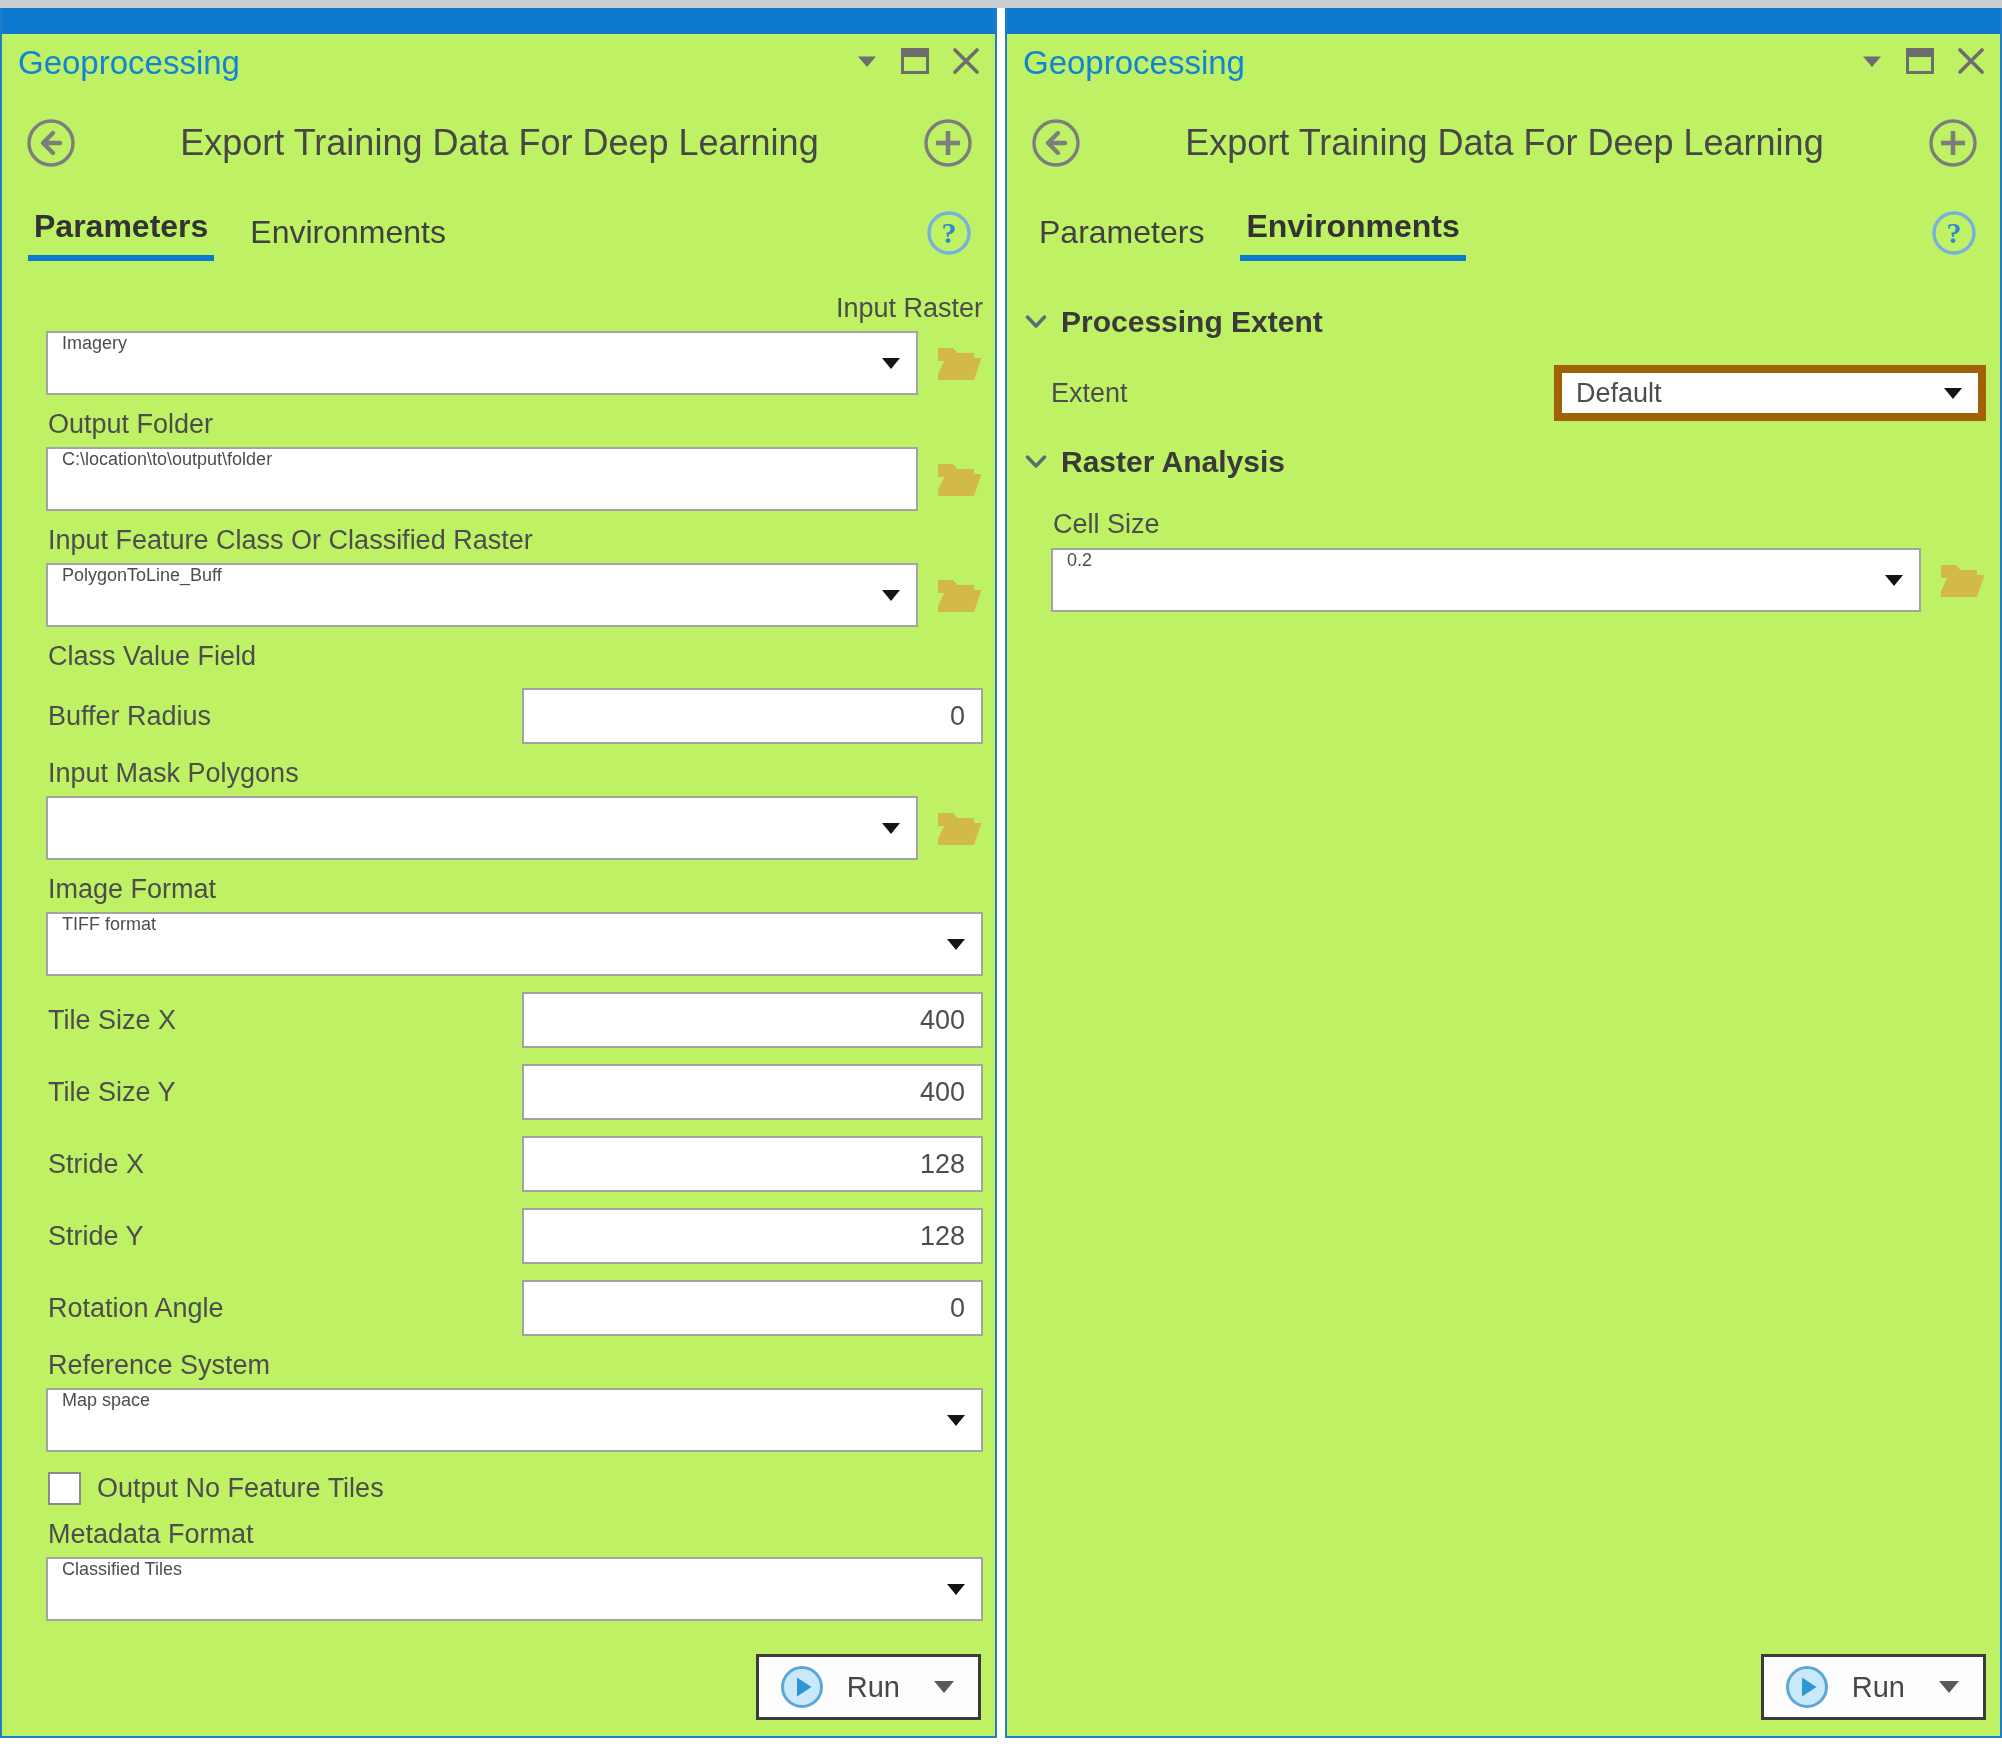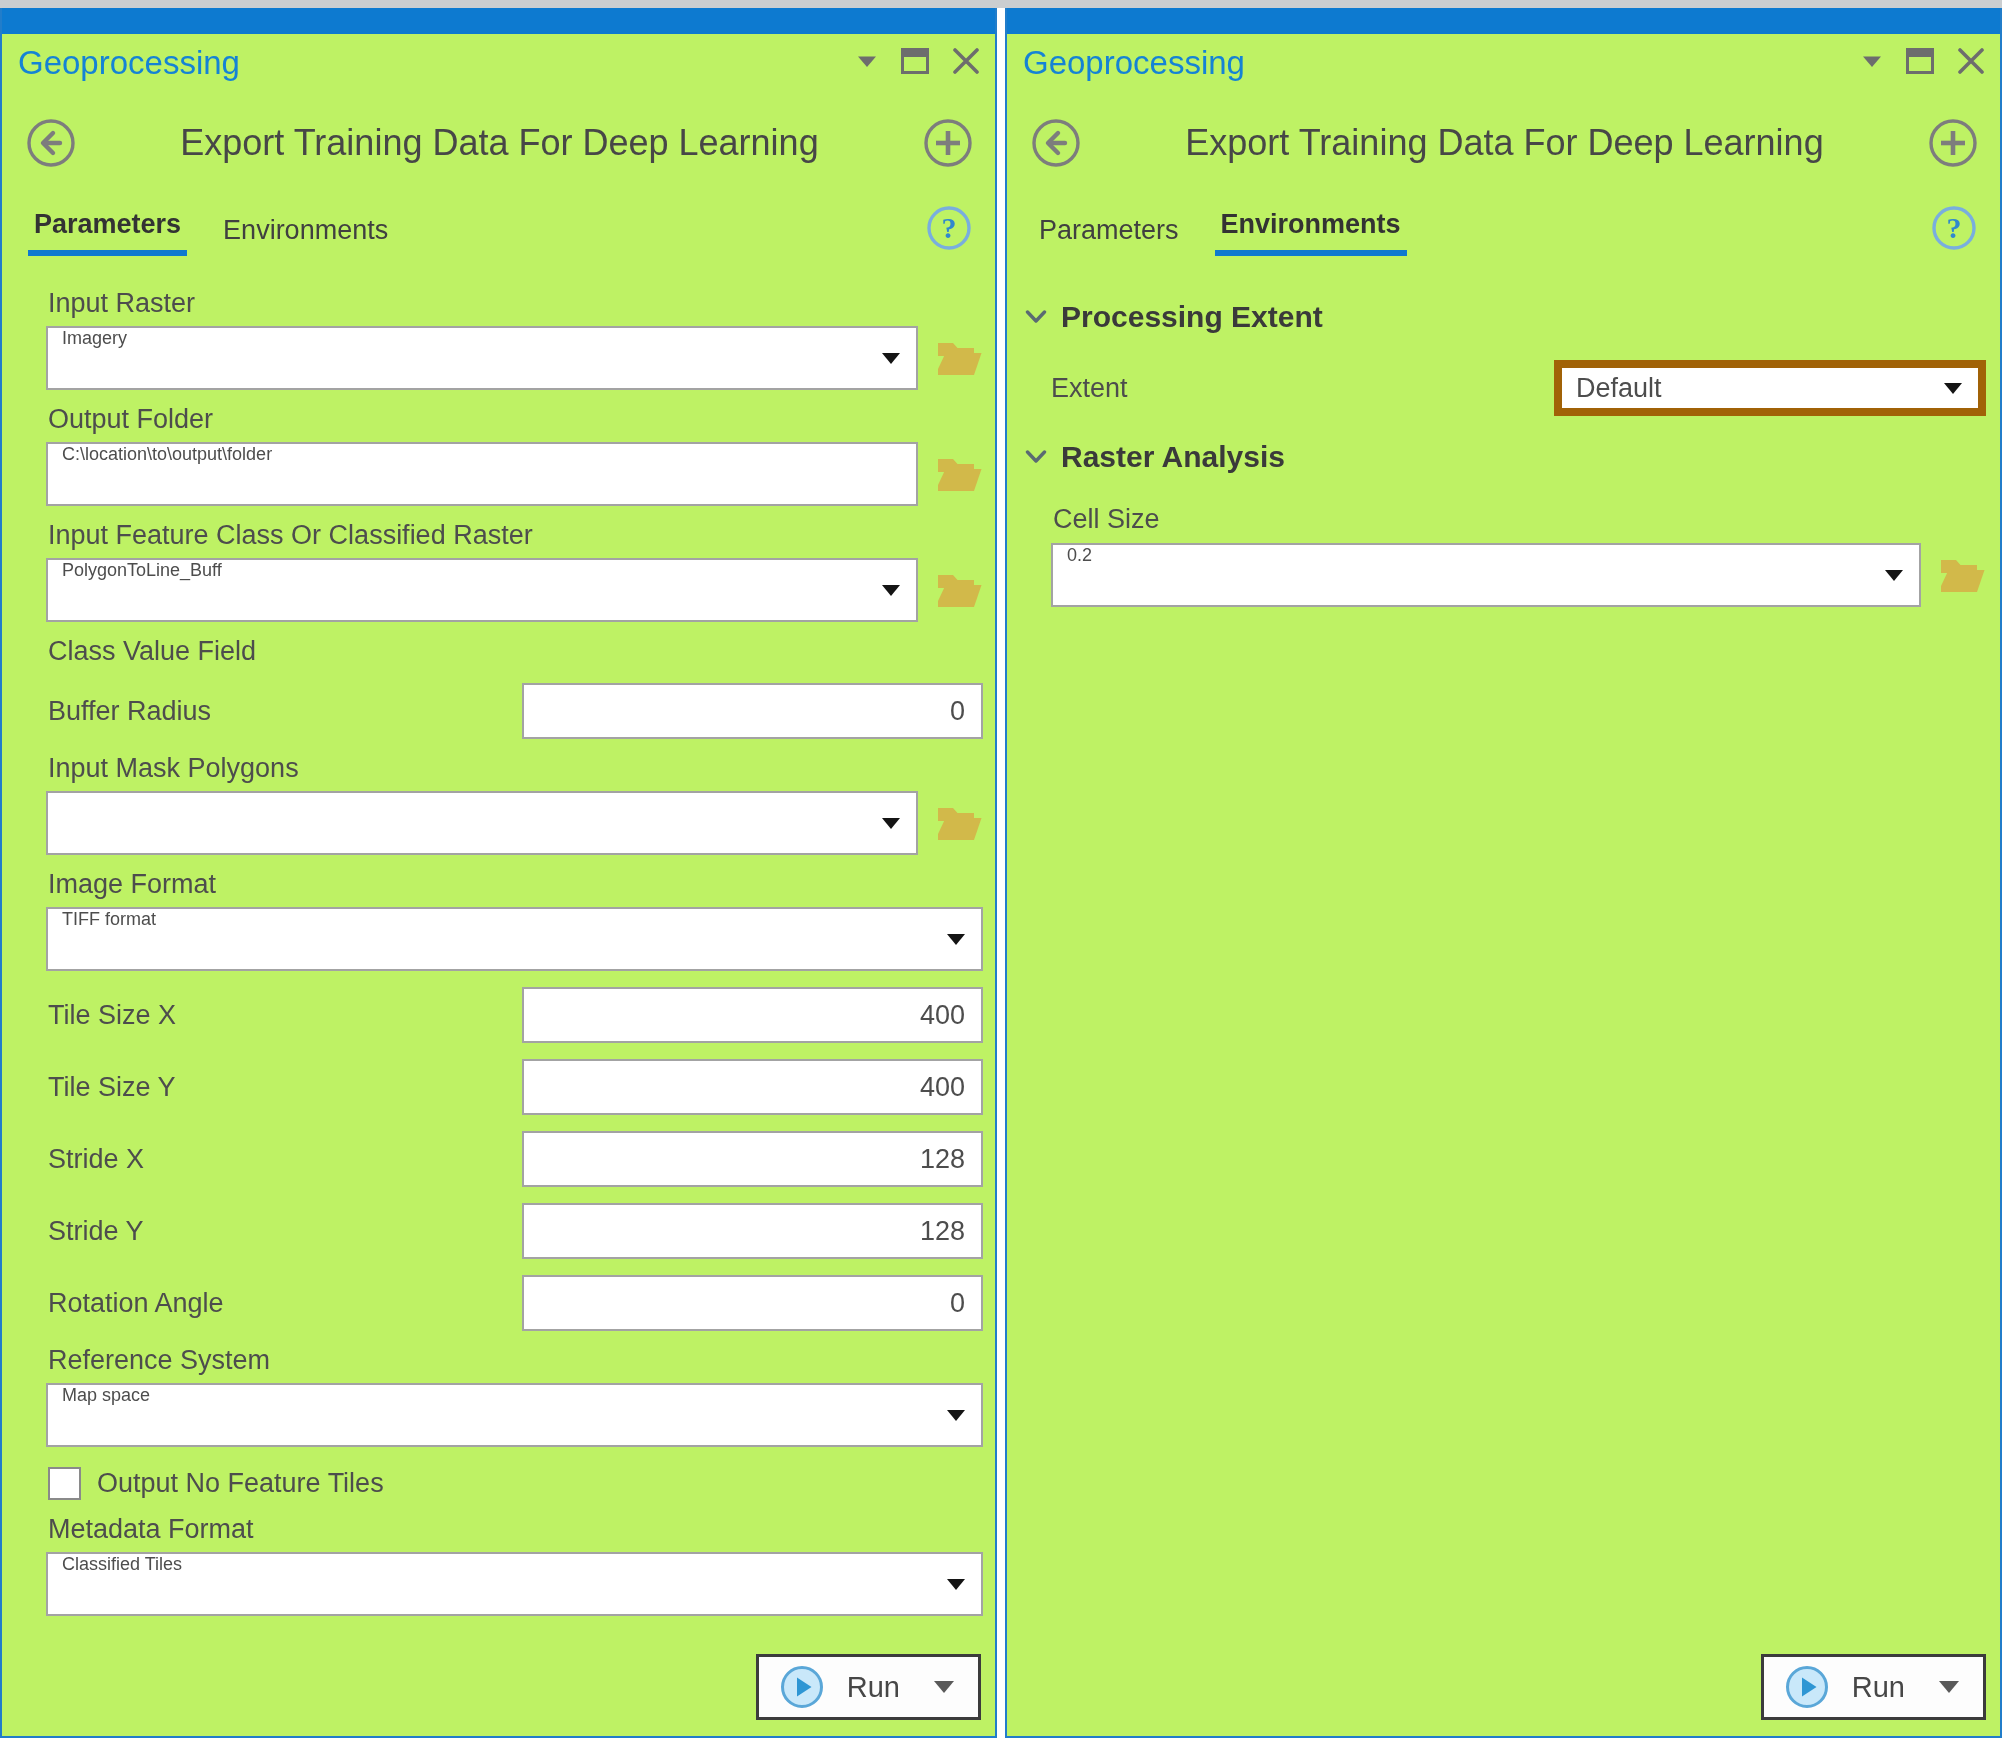--- a/index.html
+++ b/index.html
@@ -25,29 +25,29 @@
   .titlebar { display:flex; align-items:flex-start; padding:6px 16px 0 16px; }
   .pane-title { flex:1; font-size:33px; color:#1583d5; font-weight:400; padding-top:4px; }
   .win-controls { display:flex; align-items:center; gap:24px; padding-top:8px; }
   .wc { display:inline-flex; align-items:center; justify-content:center; cursor:pointer; }
 
   .tool-header { display:flex; align-items:center; padding:36px 22px 0 24px; }
   .tool-title { flex:1; text-align:center; font-size:36px; color:#474747; }
   .hdr-icon { display:inline-flex; cursor:pointer; }
 
   .tabs-row { display:flex; align-items:flex-end; padding:40px 22px 0 26px; position:relative; }
-  .tab { font-size:27px; color:#404040; padding:0 6px 10px 6px; margin-right:30px; cursor:pointer; }
+  .tab { font-size:32px; color:#404040; padding:0 6px 10px 6px; margin-right:30px; cursor:pointer; }
   .tab.active { font-weight:bold; color:#333; border-bottom:6px solid #0d7ad0; }
   .tabs-help { margin-left:auto; display:inline-flex; cursor:pointer; position:relative; top:-4px; }
 
   .content { flex:1 1 auto; padding:26px 12px 0 44px; }
   .env-content { flex:1 1 auto; padding:20px 14px 0 18px; }
 
   .flabel { font-size:27px; color:#4d4d4d; margin:14px 0 7px 2px; line-height:1.15; }
-  .field:first-child .flabel { margin-top:6px; }
+  .field:first-child .flabel { margin-top:6px;text-align:right; }
 
   .inputrow { display:flex; align-items:center; }
   .textbox {
     position:relative; flex:1 1 auto; height:64px;
     background:#ffffff; border:2px solid #a3a3a3;
     display:flex; align-items:flex-start;
     font-size:18px; color:#4d4d4d; padding:0 44px 0 14px;
   }
   .textbox.noarrow { padding-right:14px; }
   .arrow {

